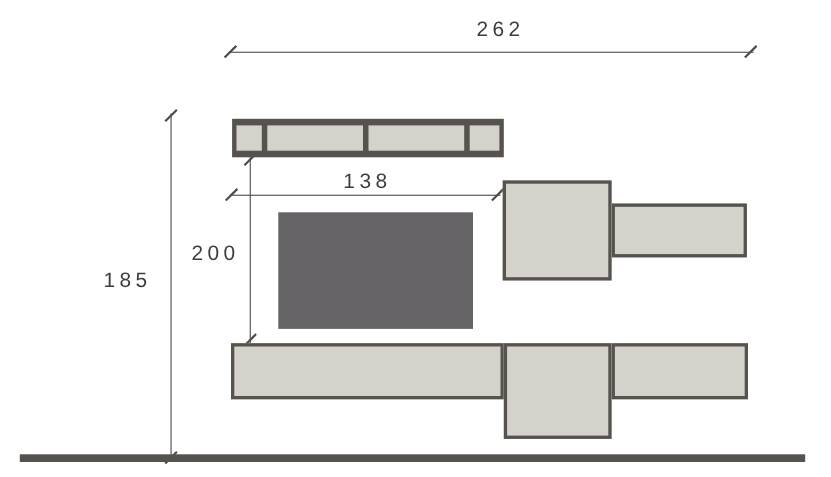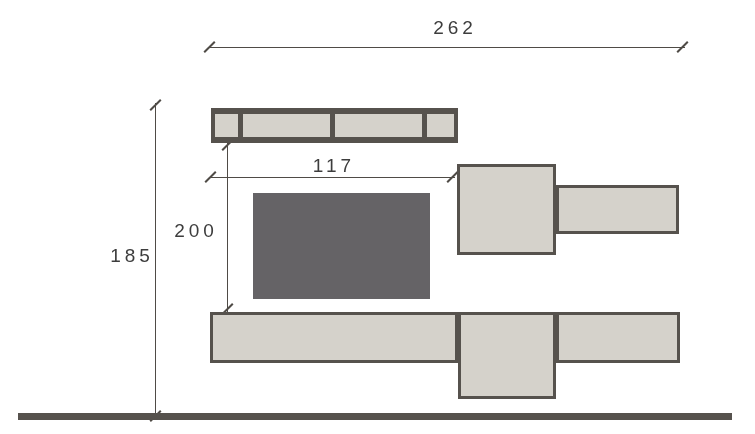--- a/index.html
+++ b/index.html
@@ -39,31 +39,31 @@
 <div class="canvas">
 
   <div class="dimh" style="left:208px;top:47px;width:477px"></div>
   <div class="tick" style="left:202px;top:46px"></div>
   <div class="tick" style="left:675px;top:46px"></div>
   <div class="dlabel" style="left:415px;top:17px">262</div>
 
   <div class="dimv" style="left:155px;top:103px;height:317px"></div>
   <div class="tick" style="left:148px;top:104px"></div>
   <div class="tick" style="left:148px;top:415px"></div>
-  <div class="dlabel" style="left:92px;top:245px">185</div>
+  <div class="dlabel" style="left:76px;top:245px">185</div>
 
   <div class="dimv" style="left:227px;top:143px;height:169px"></div>
   <div class="tick" style="left:220px;top:144px"></div>
   <div class="tick" style="left:220px;top:308px"></div>
   <div class="dlabel" style="left:156px;top:220px">200</div>
 
   <div class="dimh" style="left:209px;top:177px;width:246px"></div>
   <div class="tick" style="left:203px;top:176px"></div>
   <div class="tick" style="left:445px;top:176px"></div>
-  <div class="dlabel" style="left:294px;top:155px">117</div>
+  <div class="dlabel" style="left:294px;top:155px">138</div>
 
   <div class="shelf-frame" style="left:211px;top:108px;width:247px;height:35px">
     <div class="cell" style="left:4px;top:6px;width:23px;height:23px"></div>
     <div class="cell" style="left:32px;top:6px;width:87px;height:23px"></div>
     <div class="cell" style="left:124px;top:6px;width:87px;height:23px"></div>
     <div class="cell" style="left:216px;top:6px;width:27px;height:23px"></div>
   </div>
 
   <div class="tv" style="left:253px;top:193px;width:177px;height:106px"></div>
 

